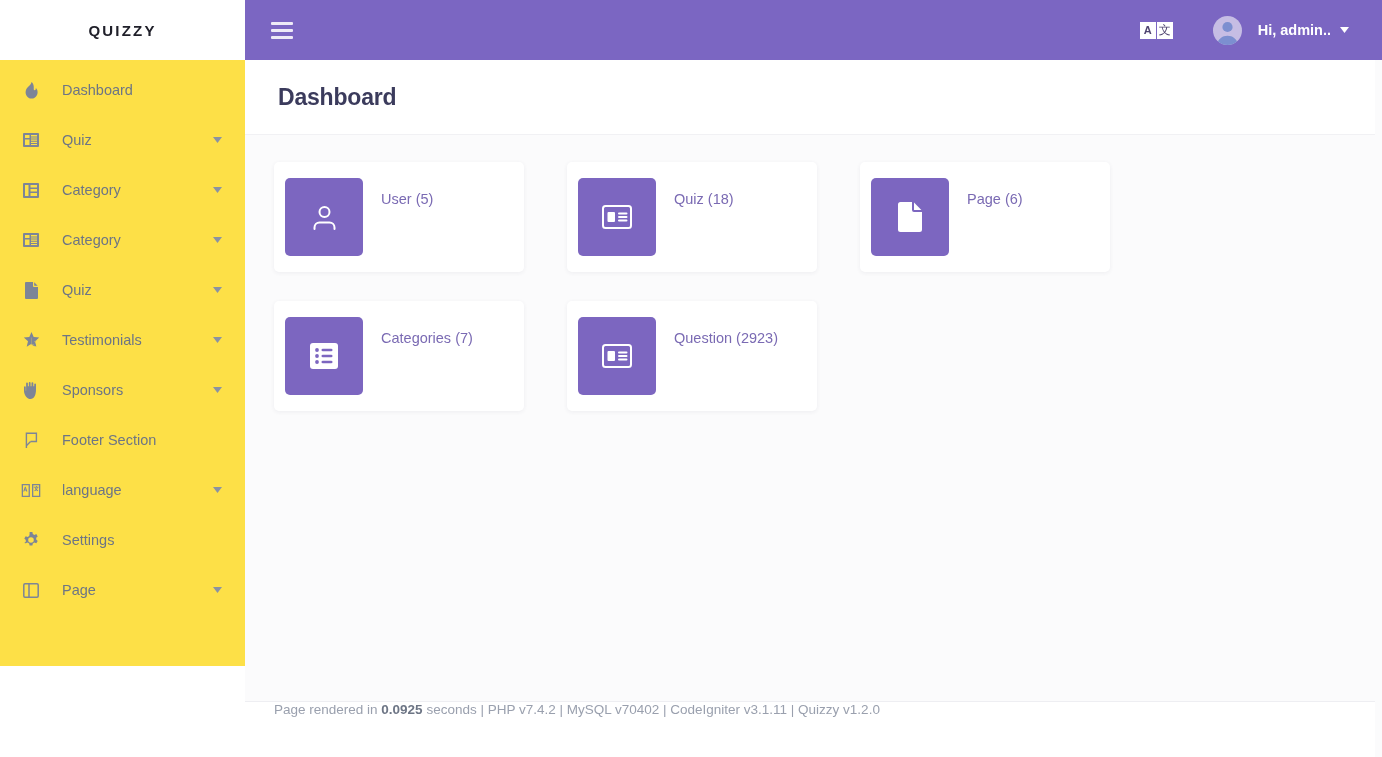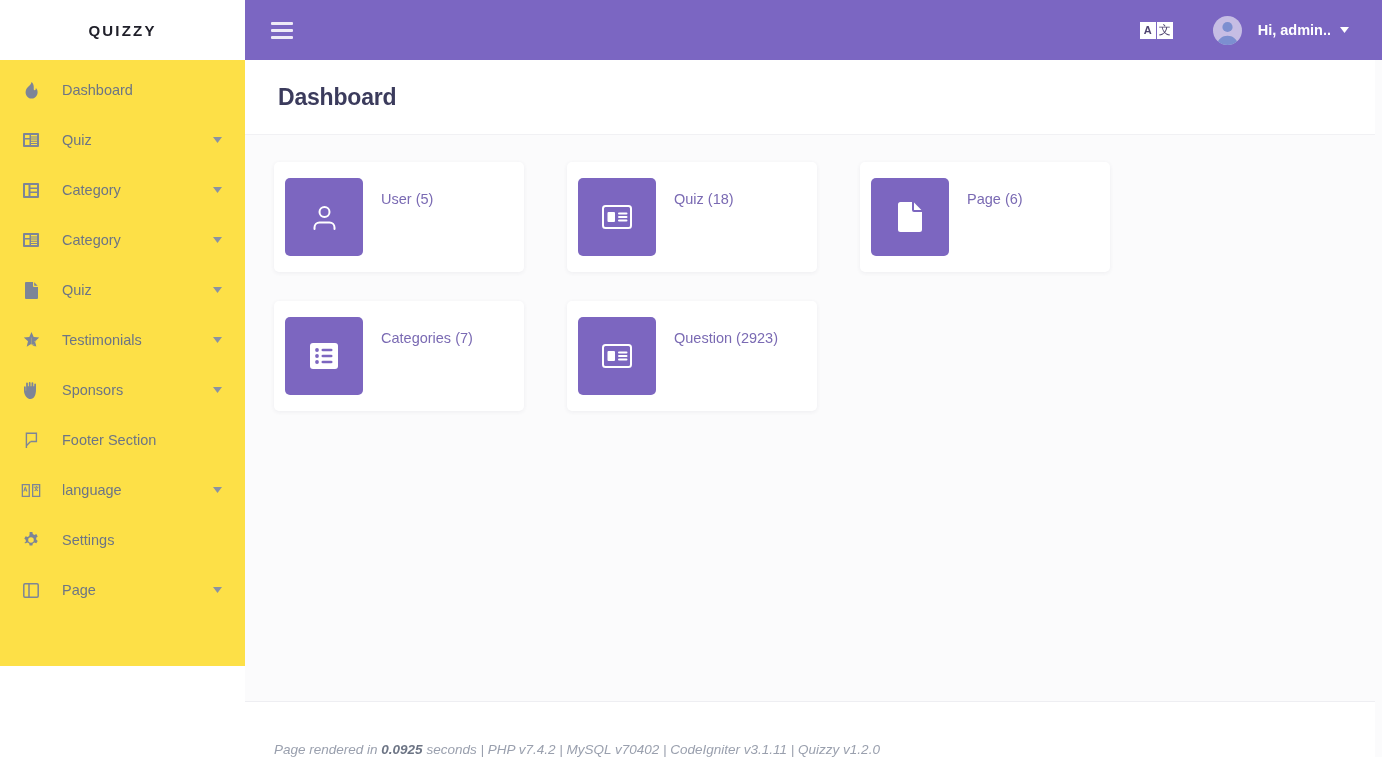--- a/index.html
+++ b/index.html
@@ -245,25 +245,24 @@
   }
 
   
   .footer {
     height: 56px;
     flex: 0 0 56px;
     width: 1132px;
     background: #ffffff;
     border-top: 1px solid #eeeef2;
     display: flex;
-    align-items: flex-end;
+    align-items: flex-start;
     padding-left: 29px;
     font-size: 13.5px;
     color: #9aa0ae;
-    font-style: italic;
   }
   .footer b { color: #6d7585; font-weight: bold; }
 
   
   .right-strip {
     position: absolute;
     top: 0;
     right: 0;
     width: 7px;
     height: 757px;

